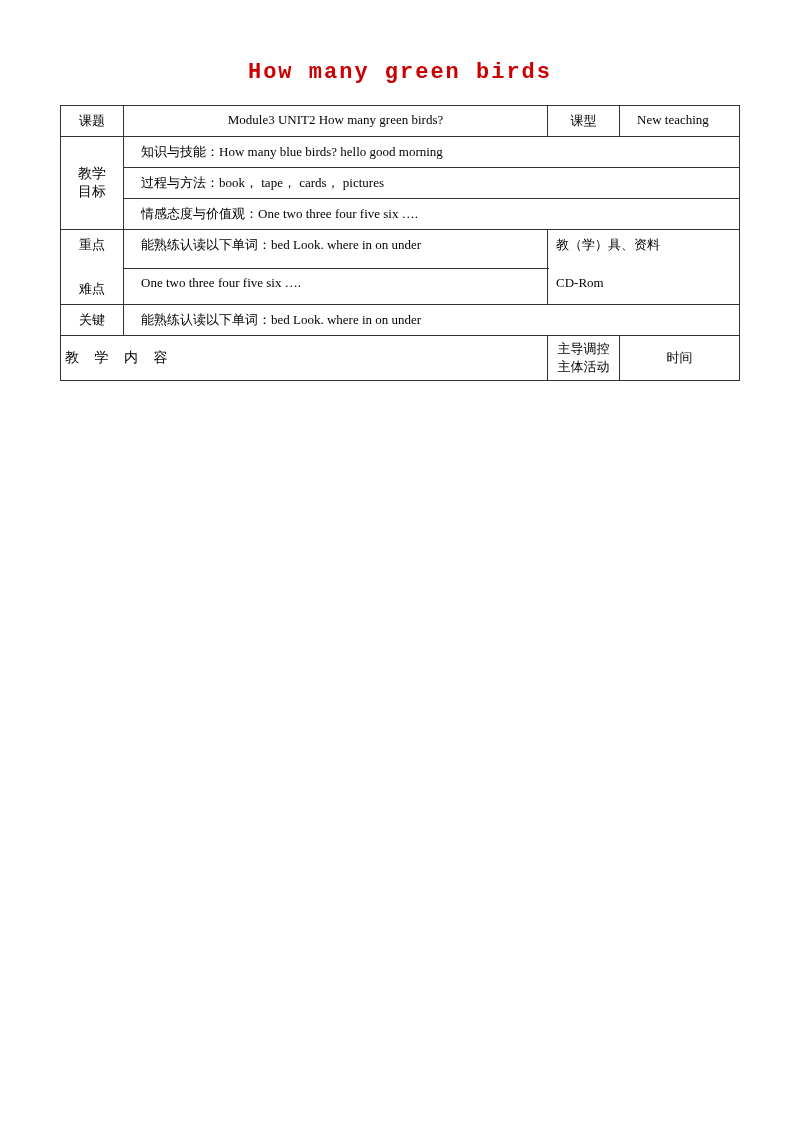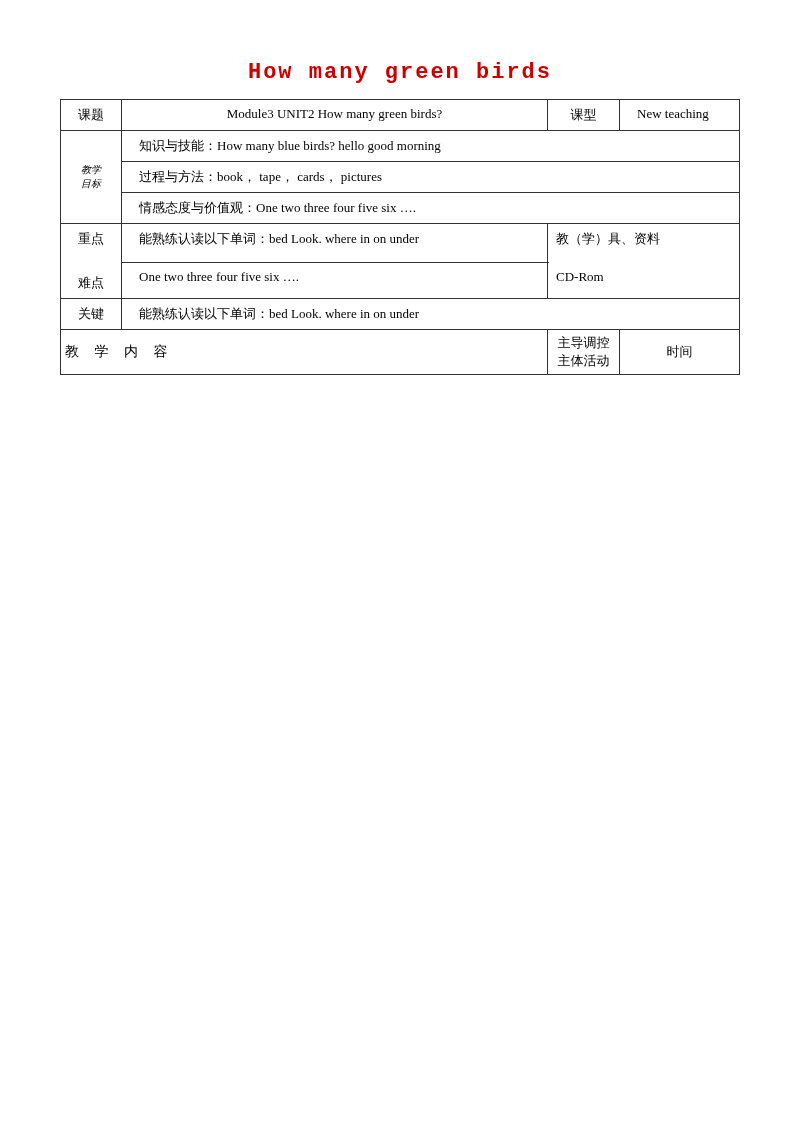--- a/index.html
+++ b/index.html
@@ -18,21 +18,21 @@
       padding: 60px 60px 40px 60px;
     }
 
     .page-title {
       text-align: center;
       font-size: 22px;
       font-weight: bold;
       color: #cc0000;
       font-family: "Courier New", monospace;
       letter-spacing: 2px;
-      margin-bottom: 14px;
+      margin-bottom: 20px;
     }
 
     .main-table {
       width: 100%;
       border-collapse: collapse;
       border: 1px solid #333;
       font-size: 13px;
     }
 
     .main-table td {
@@ -108,21 +108,21 @@
 
   <tbody>
       <tr>
     <td class="label-cell">课题</td>
     <td class="content-cell" colspan="2" style="text-align:center;">Module3 UNIT2 How many green birds?</td>
     <td class="type-label">课型</td>
     <td class="type-value" style="width:120px;">New teaching</td>
   </tr>
 
   <tr>
-    <td class="label-cell" rowspan="3" style="vertical-align:middle; text-align:center; font-size:10px;font-style:italic;">
+    <td class="label-cell" rowspan="3" style="vertical-align:middle; text-align:center; font-size:14px;">
       <span>教学</span><br>
       <span>目标</span>
     </td>
     <td class="content-cell" colspan="4">
       <span>知识与技能：</span><span>How many blue birds? hello good morning</span>
     </td>
   </tr>
 
   <tr>
     <td class="content-cell" colspan="4">

